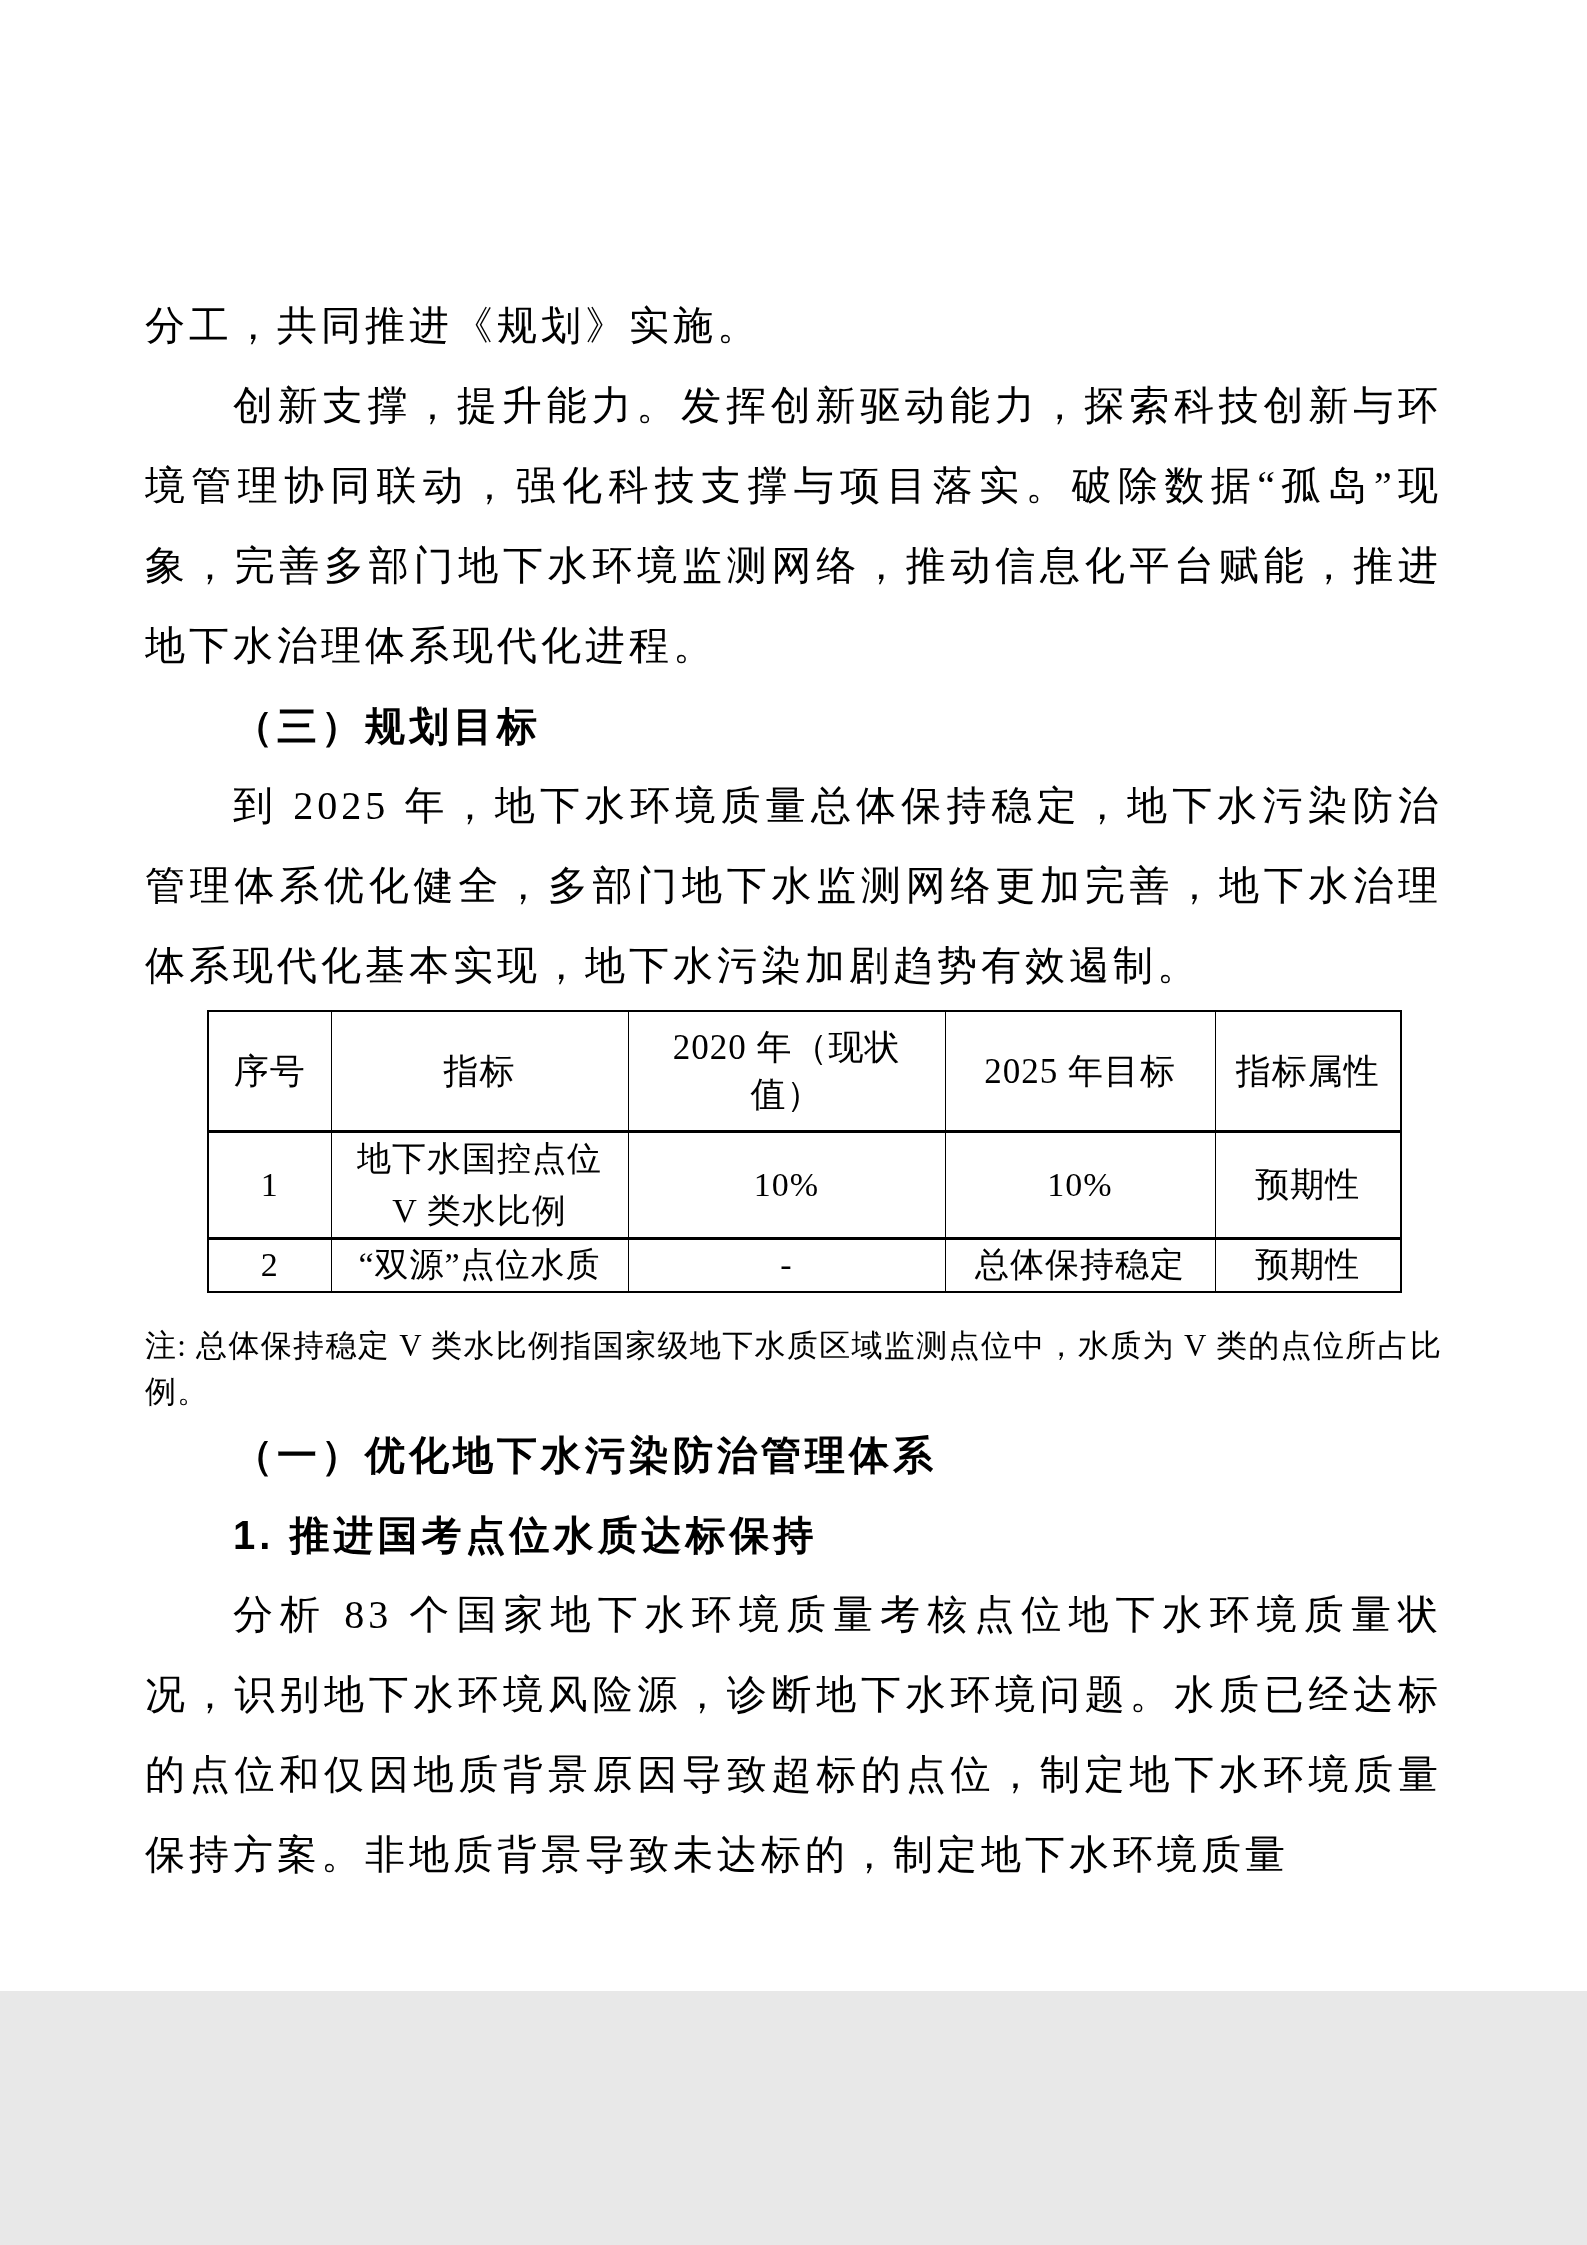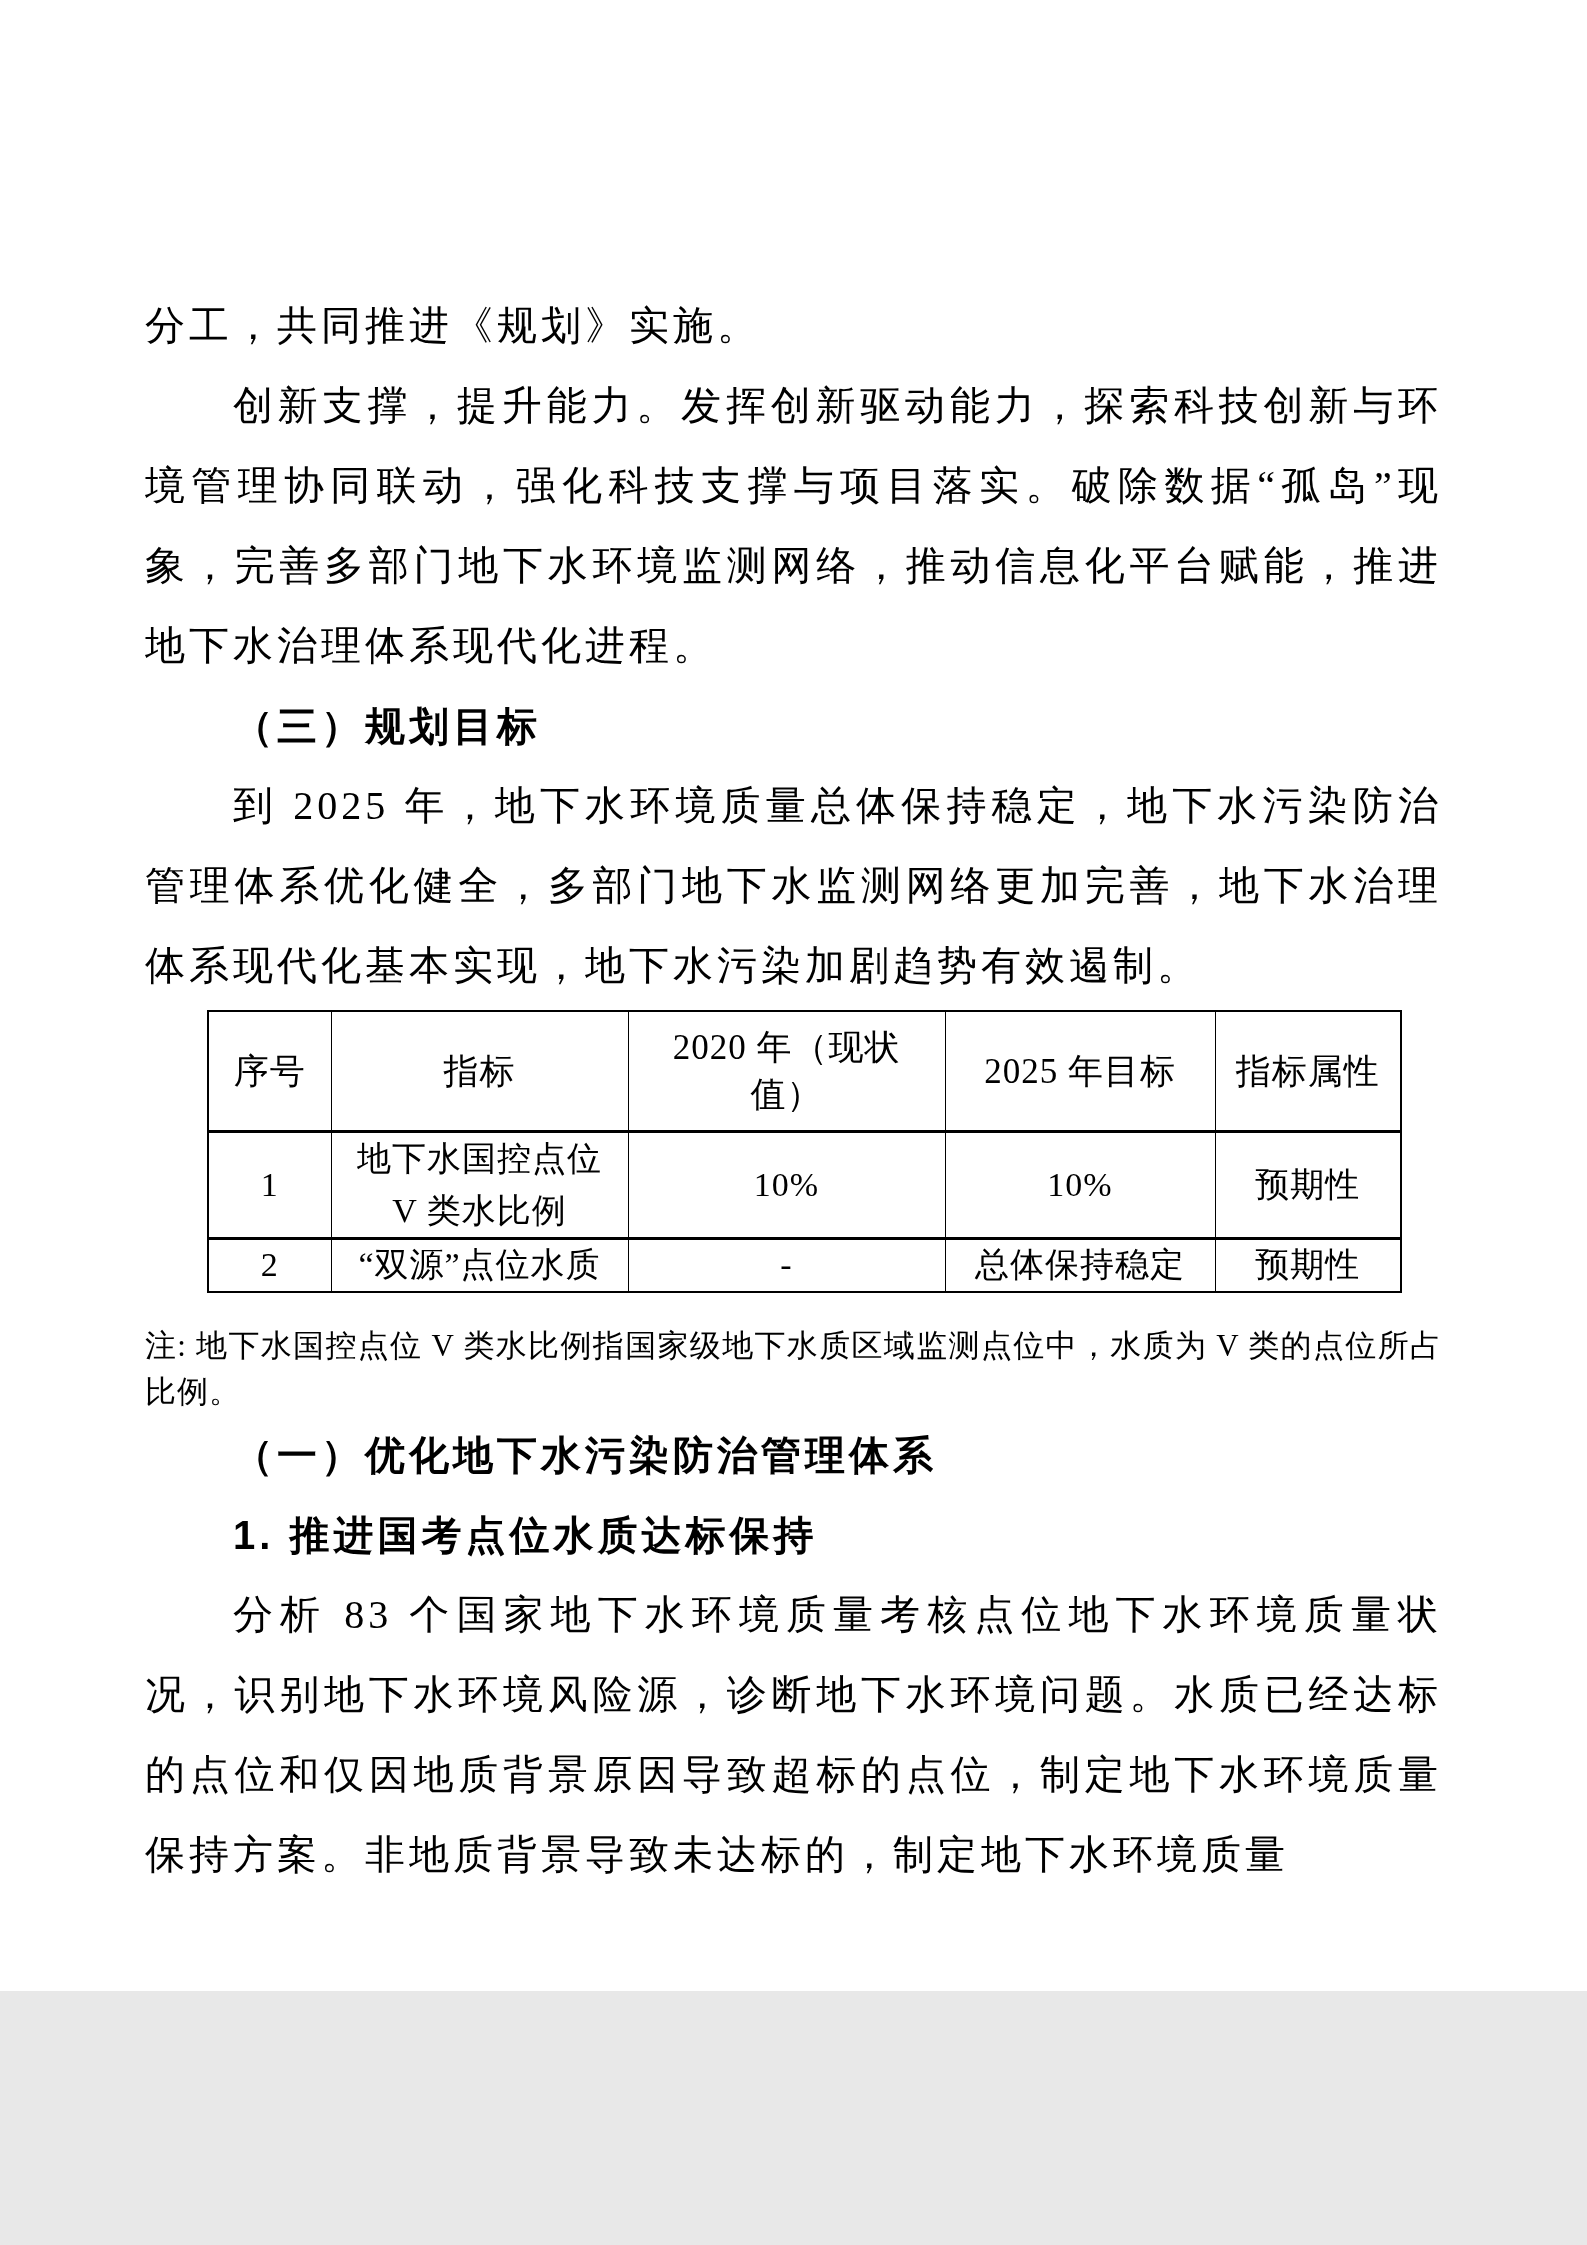--- a/index.html
+++ b/index.html
@@ -139,21 +139,21 @@
       <tr class="row-2">
         <td>2</td>
         <td>“双源”点位水质</td>
         <td>-</td>
         <td>总体保持稳定</td>
         <td>预期性</td>
       </tr>
     </tbody>
   </table>
 
-  <p class="note">注: 地下水国控点位 V 类水比例指国家级地下水质区域监测点位中，水质为 V 类的点位所占比例。</p>
+  <p class="note">注: 总体保持稳定 V 类水比例指国家级地下水质区域监测点位中，水质为 V 类的点位所占比例。</p>
 
 
   <h3 class="h-sec">（一）优化地下水污染防治管理体系</h3>
 
   <h3 class="h-sec">1. 推进国考点位水质达标保持</h3>
 
   <p class="body-par indent">分析 83 个国家地下水环境质量考核点位地下水环境质量状况，识别地下水环境风险源，诊断地下水环境问题。水质已经达标的点位和仅因地质背景原因导致超标的点位，制定地下水环境质量保持方案。非地质背景导致未达标的，制定地下水环境质量</p>
 
   <div class="page-footer">— 6 —</div>
 

